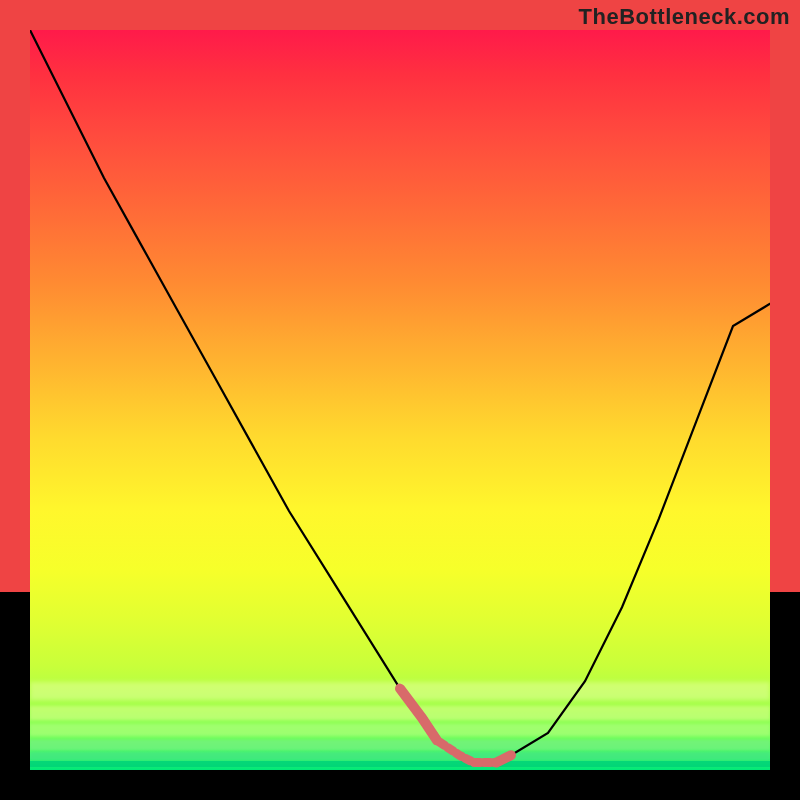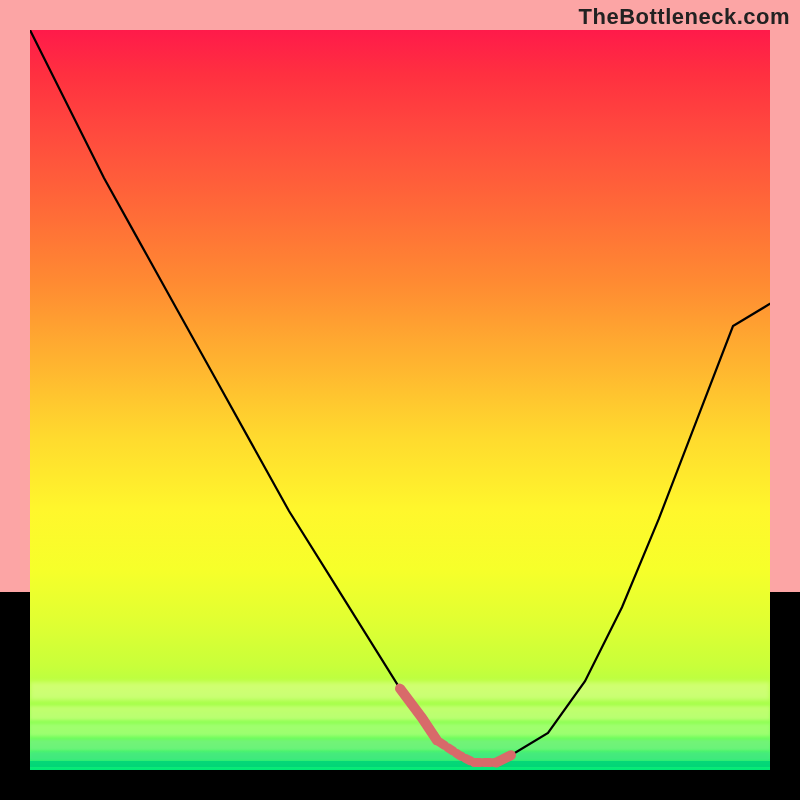--- a/index.html
+++ b/index.html
@@ -8,21 +8,21 @@
     width: 800px;
     height: 800px;
     background: #000;
     overflow: hidden;
     font-family: Arial, Helvetica, sans-serif;
   }
   .frame {
     position: relative;
     width: 800px;
     height: 592px;
-    background: #fca5a5;
+    background: #ef4444;
   }
   .watermark {
     position: absolute;
     top: 4px;
     right: 10px;
     color: #222;
     font-size: 22px;
     font-weight: 600;
     letter-spacing: 0.5px;
     z-index: 50;

